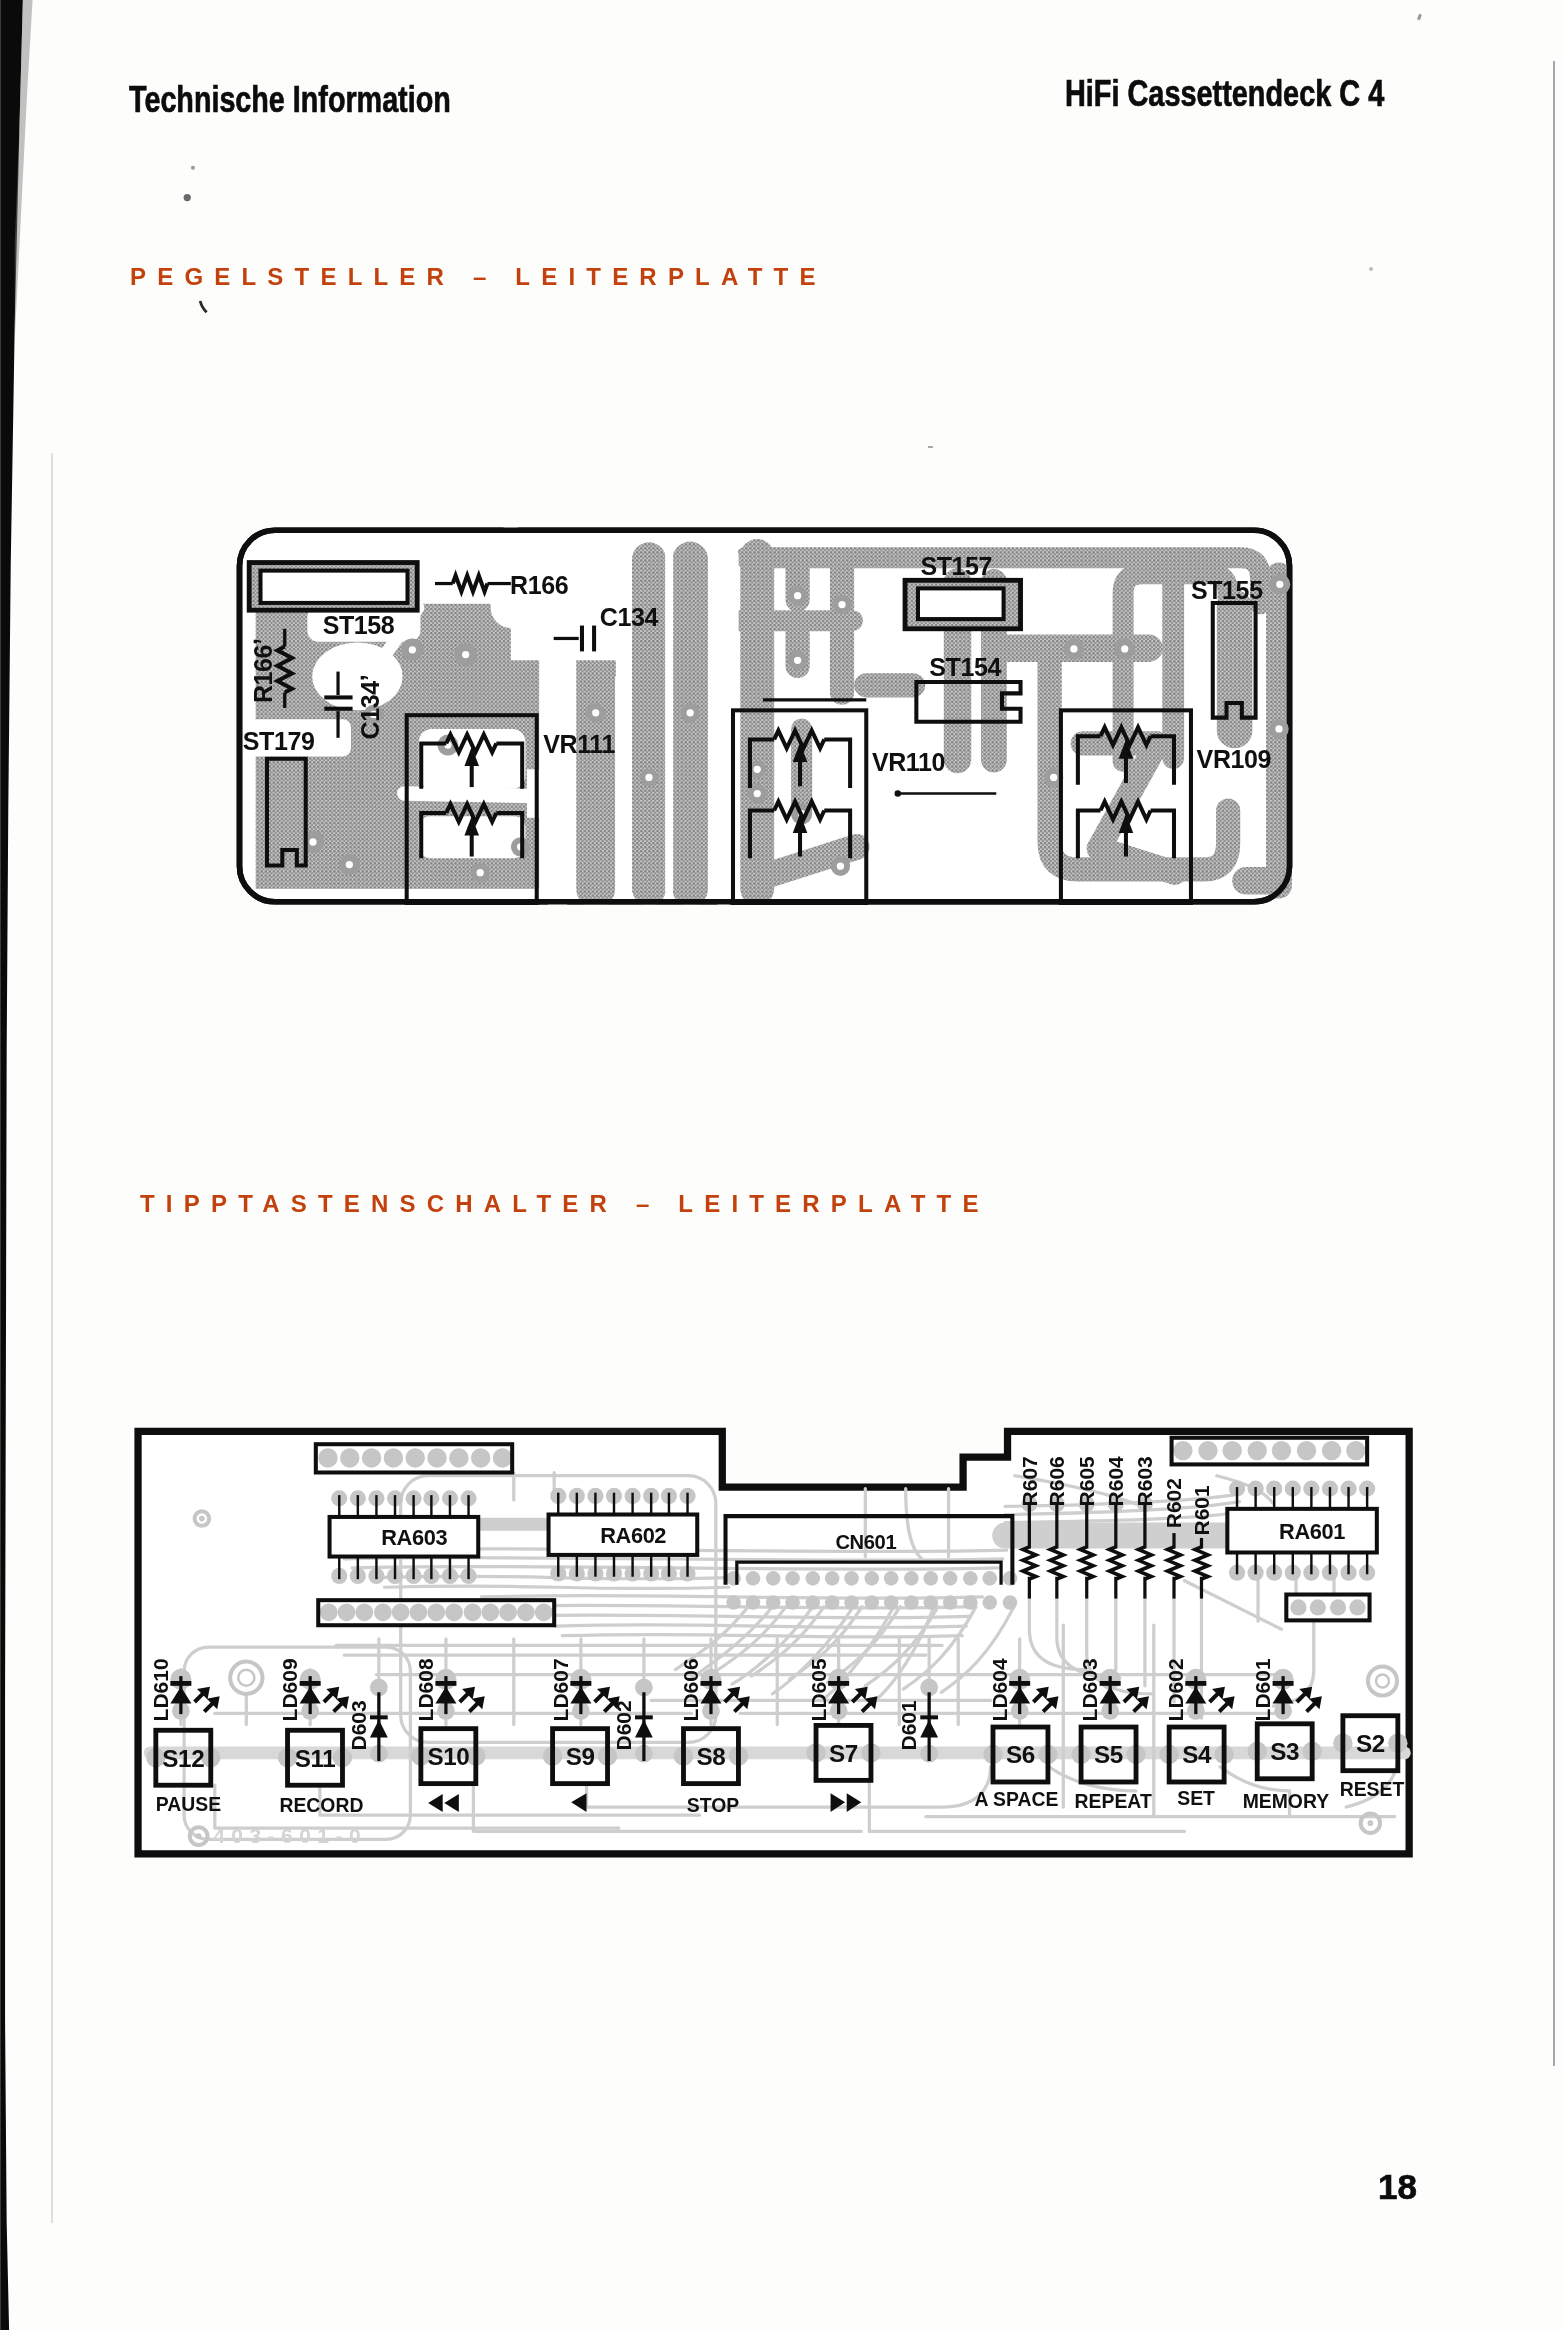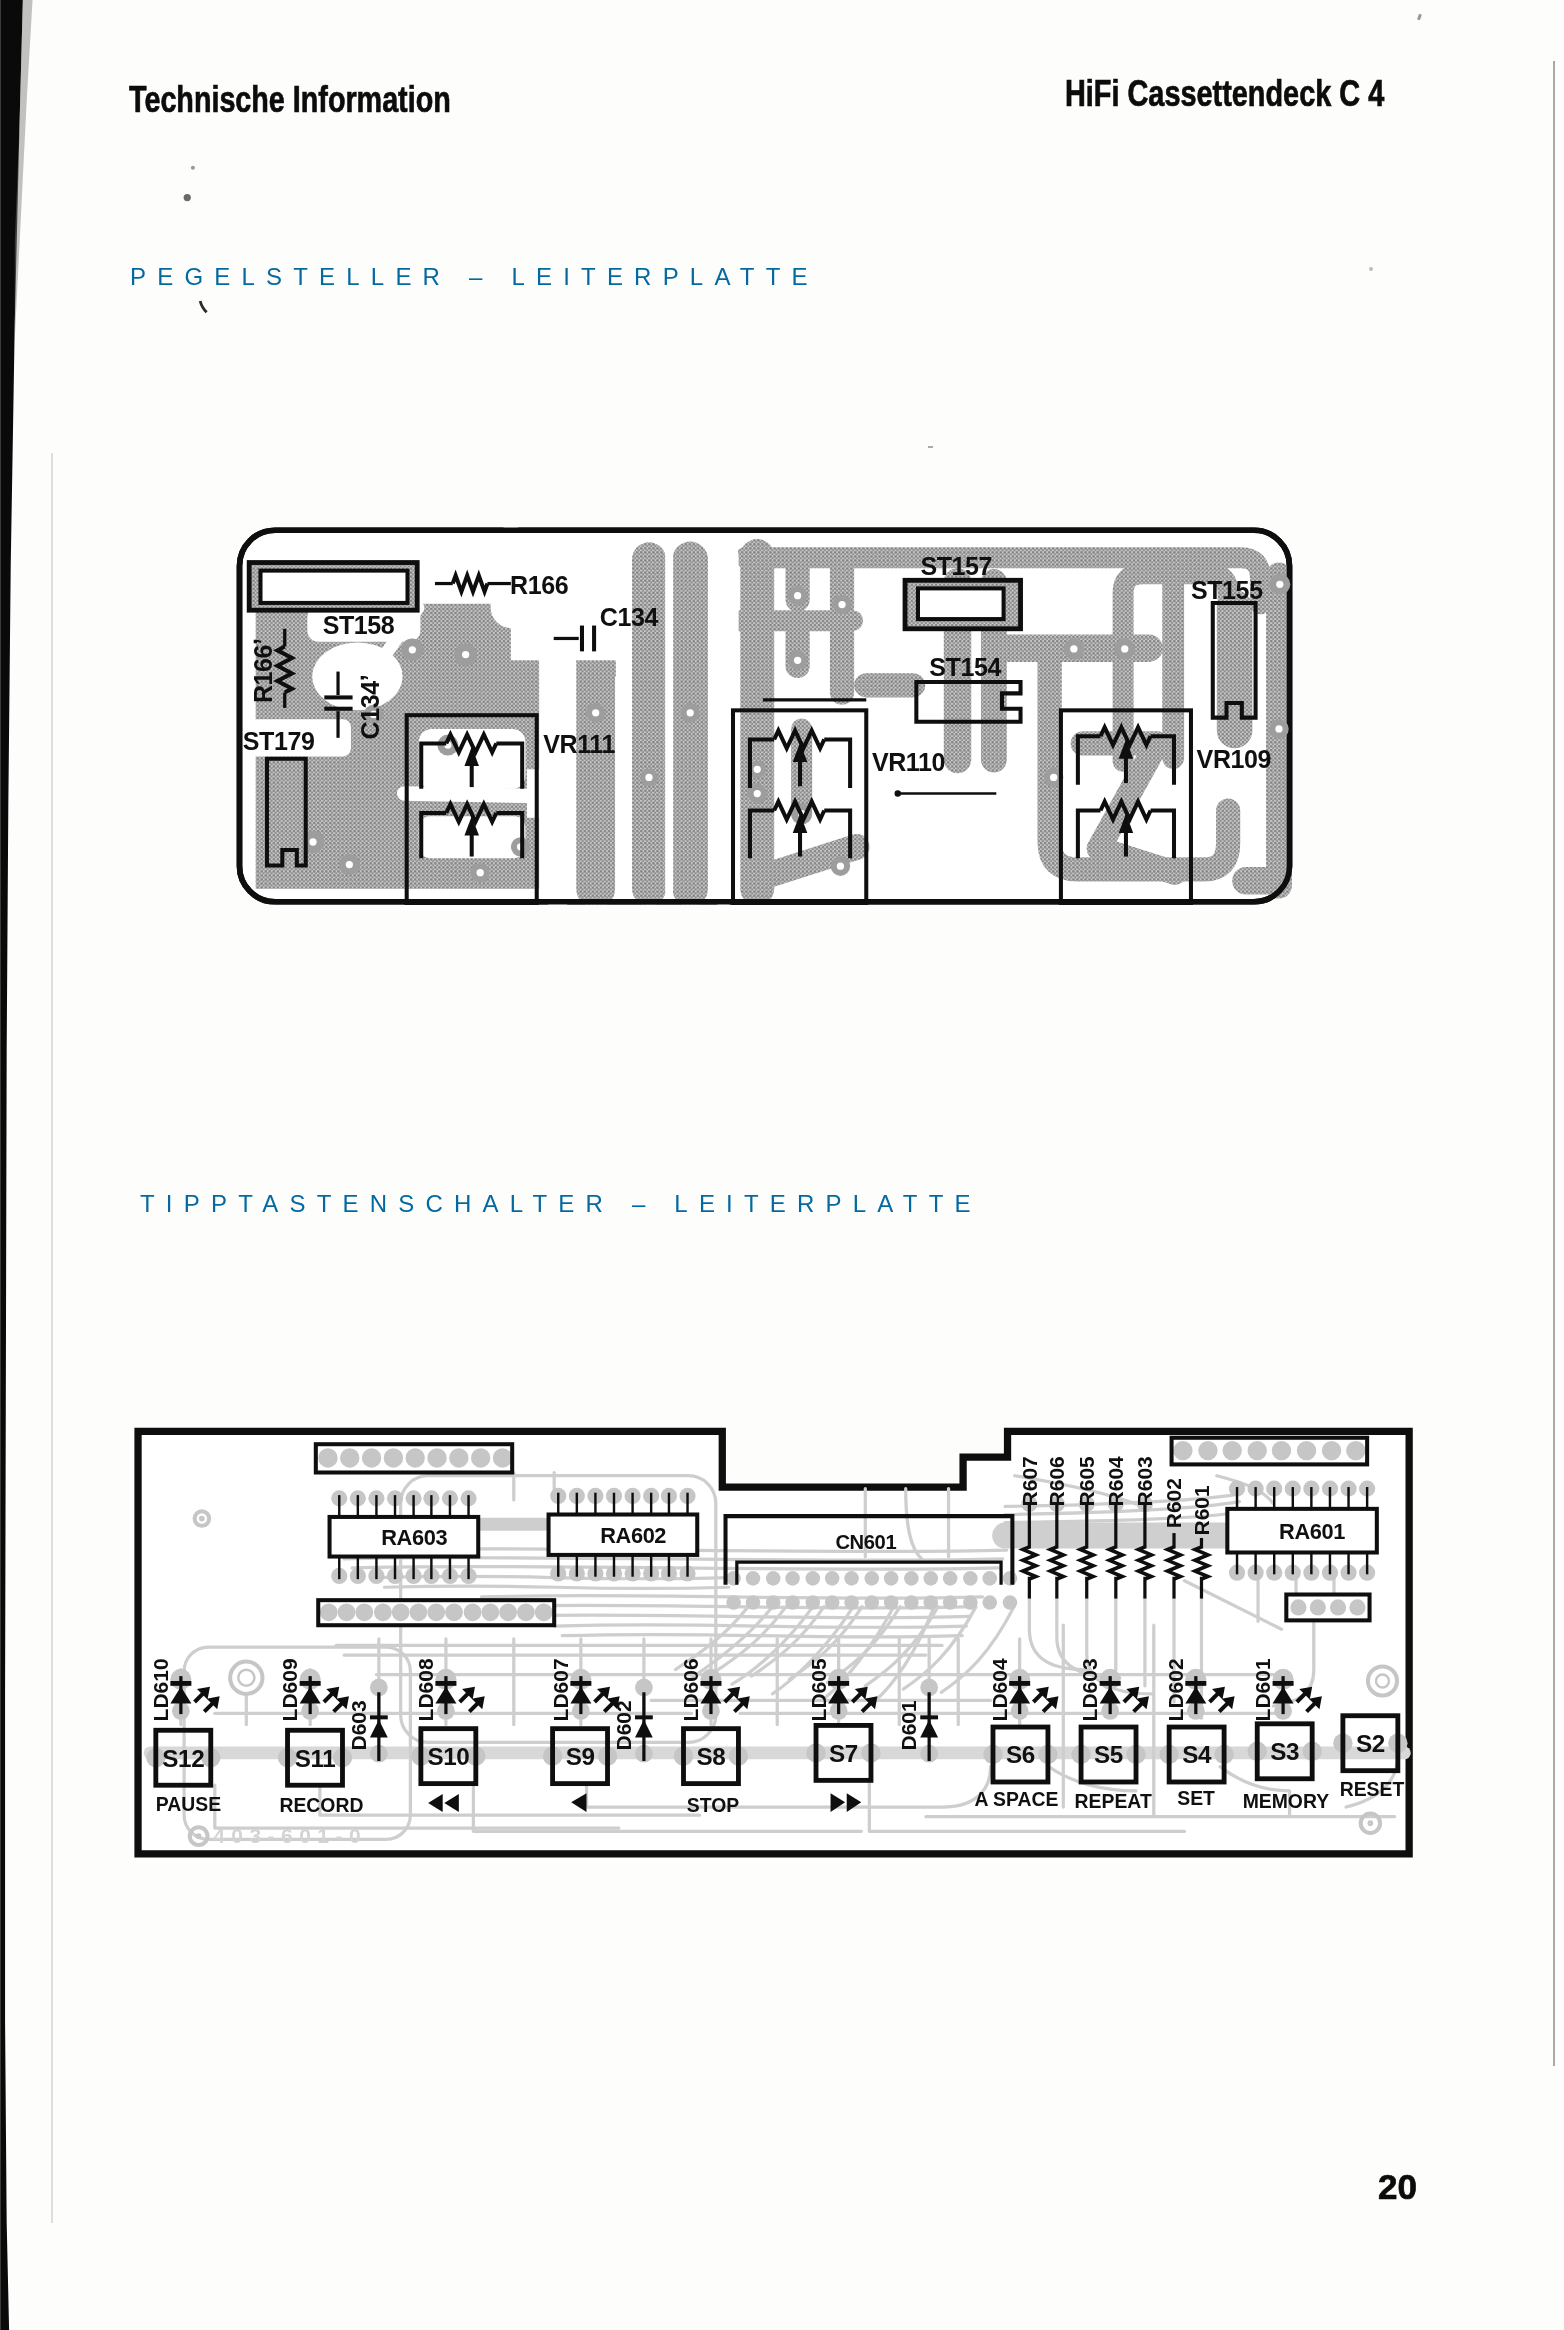--- a/index.html
+++ b/index.html
@@ -1,17 +1,17 @@
 <!DOCTYPE html>
 <html style="font-size:13px"><head><meta charset="utf-8"><style>
 html,body{margin:0;padding:0}
 body{width:1565px;height:2330px;position:relative;background:#fdfdfc;font-family:"Liberation Sans",sans-serif;overflow:hidden}
 .abs{position:absolute}
 .hdr{font-weight:bold;font-size:37px;color:#0c0c0c;white-space:nowrap;transform-origin:0 50%;-webkit-text-stroke:0.7px #0c0c0c}
-.sp{font-size:24px;color:#0369a1;white-space:nowrap;font-weight:normal;letter-spacing:11.2px}
+.sp{font-size:24px;color:#c2410c;white-space:nowrap;font-weight:bold;letter-spacing:11.2px}
 </style></head>
 <body>
 <svg class="abs" style="left:0;top:0" width="57" height="2330" viewBox="0 0 70 2883">
 <polygon points="0,0 28,0 24,150 18,400 13,700 10,1000 8,1300 7,1700 6,2100 6,2500 8,2750 11,2883 0,2883" fill="#0a0a0a"></polygon>
 <polygon points="28,0 40,0 33,120 24,300 18,420 18,300 24,150" fill="#777" opacity="0.45"></polygon>
 </svg>
 <svg class="abs" style="left:0;top:2850" width="1565" height="27" viewBox="0 0 1936 33">
 <polygon points="828,24 1936,11 1936,33 828,33" fill="#0a0a0a"></polygon>
 <polygon points="0,33 22,26 40,33" fill="#0a0a0a"></polygon>
 </svg>
@@ -22,21 +22,21 @@
 <div class="abs" style="left:928px;top:446px;width:4.8px;height:2.4px;background:#aaa"></div>
 <svg class="abs" style="left:162px;top:162px" width="162" height="202" viewBox="0 0 200 250">
 <circle cx="31" cy="44" r="4.5" fill="#6a6a6a"></circle>
 <circle cx="38" cy="7" r="2.5" fill="#999"></circle>
 <path d="M47,172 q2,8 8,14" stroke="#2a2a2a" stroke-width="3.5" fill="none"></path>
 </svg>
 <div class="abs hdr" id="h1" style="left:129px;top:79px;transform:scaleX(0.776)">Technische Information</div>
 <div class="abs hdr" id="h2" style="left:1065px;top:73px;transform:scaleX(0.780)">HiFi Cassettendeck C 4</div>
 <div class="abs sp" id="sp1" style="left:130px;top:263px">PEGELSTELLER – LEITERPLATTE</div>
 <div class="abs sp" id="sp2" style="left:140px;top:1190px">TIPPTASTENSCHALTER – LEITERPLATTE</div>
-<div class="abs hdr" style="left:1378px;top:2167px;font-size:35px">20</div>
+<div class="abs hdr" style="left:1378px;top:2167px;font-size:35px">18</div>
 <svg id="pcb1" class="abs" style="left:236px;top:527px" width="1057" height="378" viewBox="0 0 1308 468">
 <rect x="4" y="4" width="1300" height="460" rx="44" fill="#fff" stroke="#0e0e0e" stroke-width="7"></rect>
 <defs>
       <pattern id="ht1" width="5" height="5" patternUnits="userSpaceOnUse">
         <rect width="5" height="5" fill="#c9c9c9"></rect>
         <circle cx="1.4" cy="1.4" r="1.6" fill="#848484"></circle>
         <circle cx="3.9" cy="3.9" r="1.6" fill="#8e8e8e"></circle>
       </pattern>
     </defs>
 <g fill="url(#ht1)" stroke="none">

